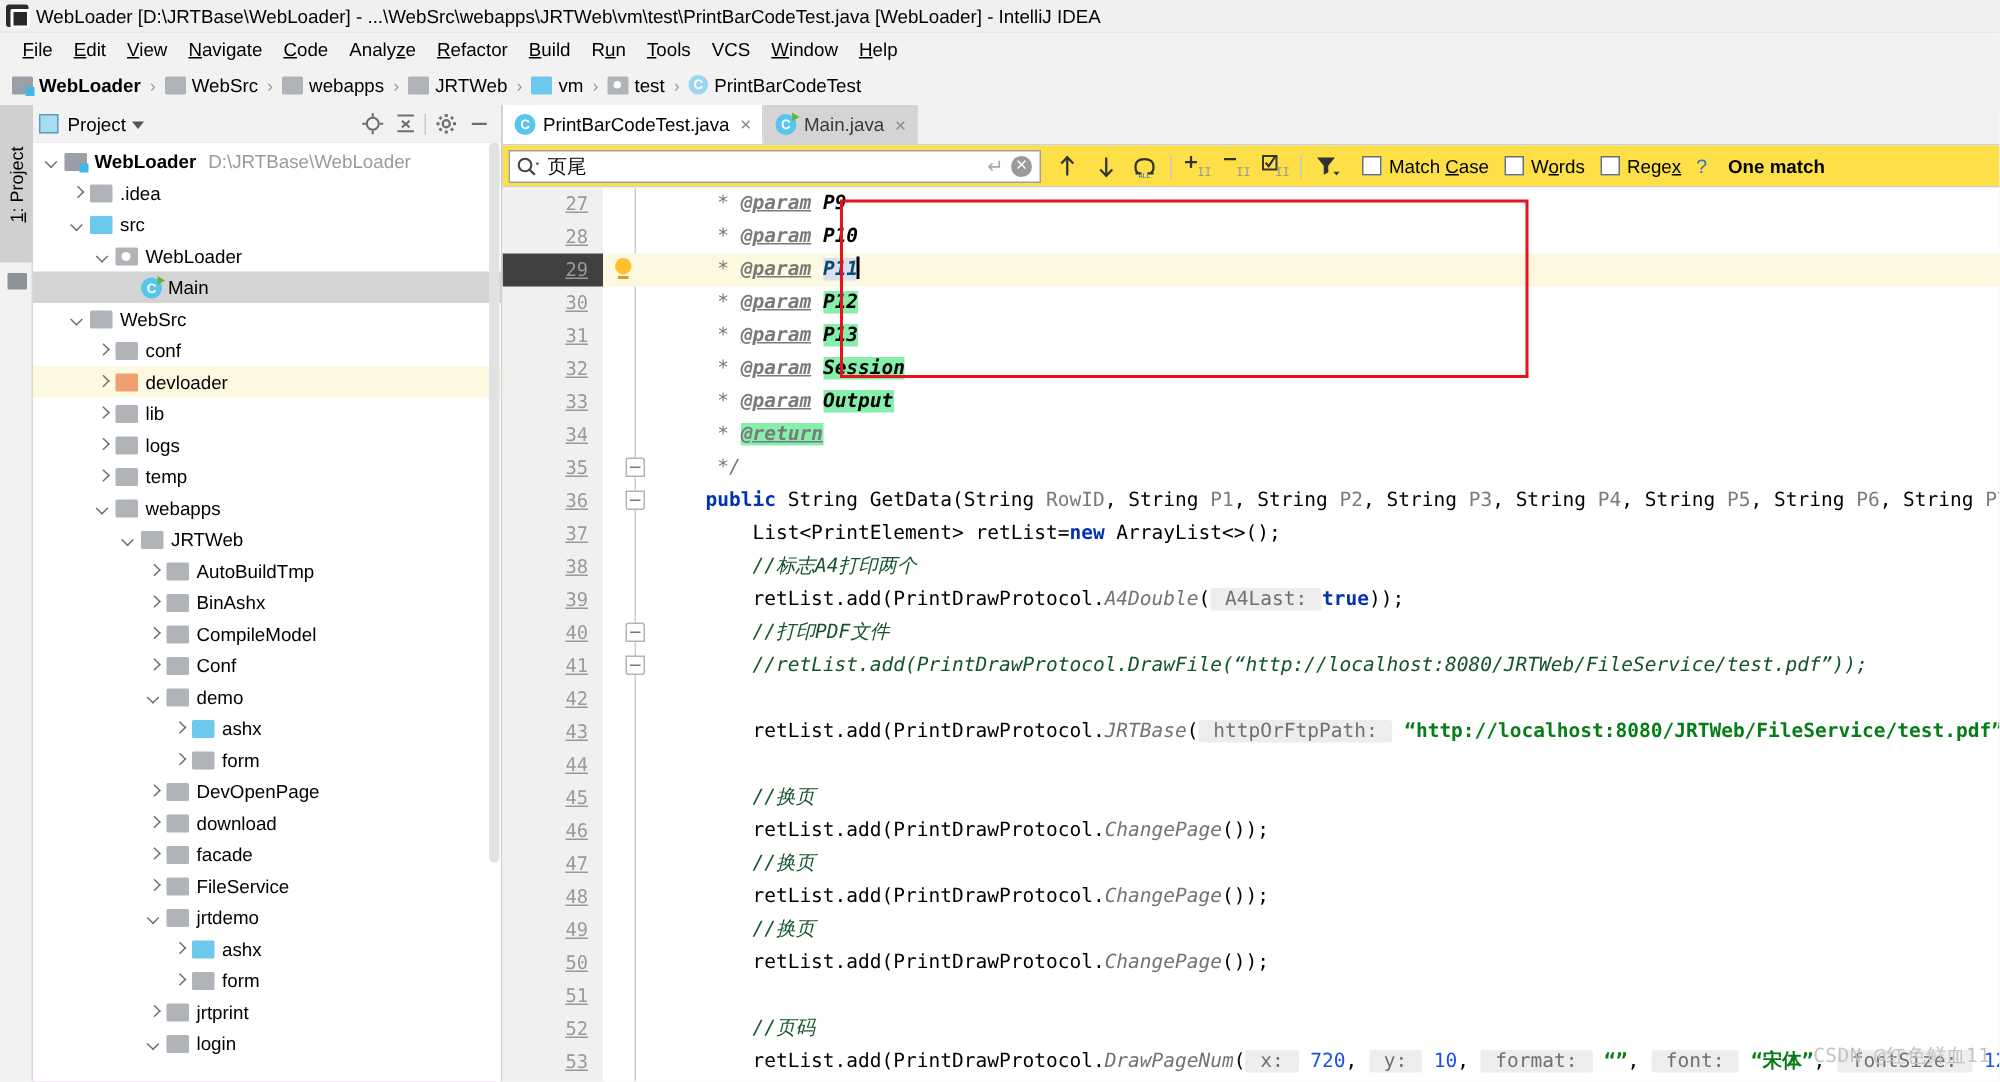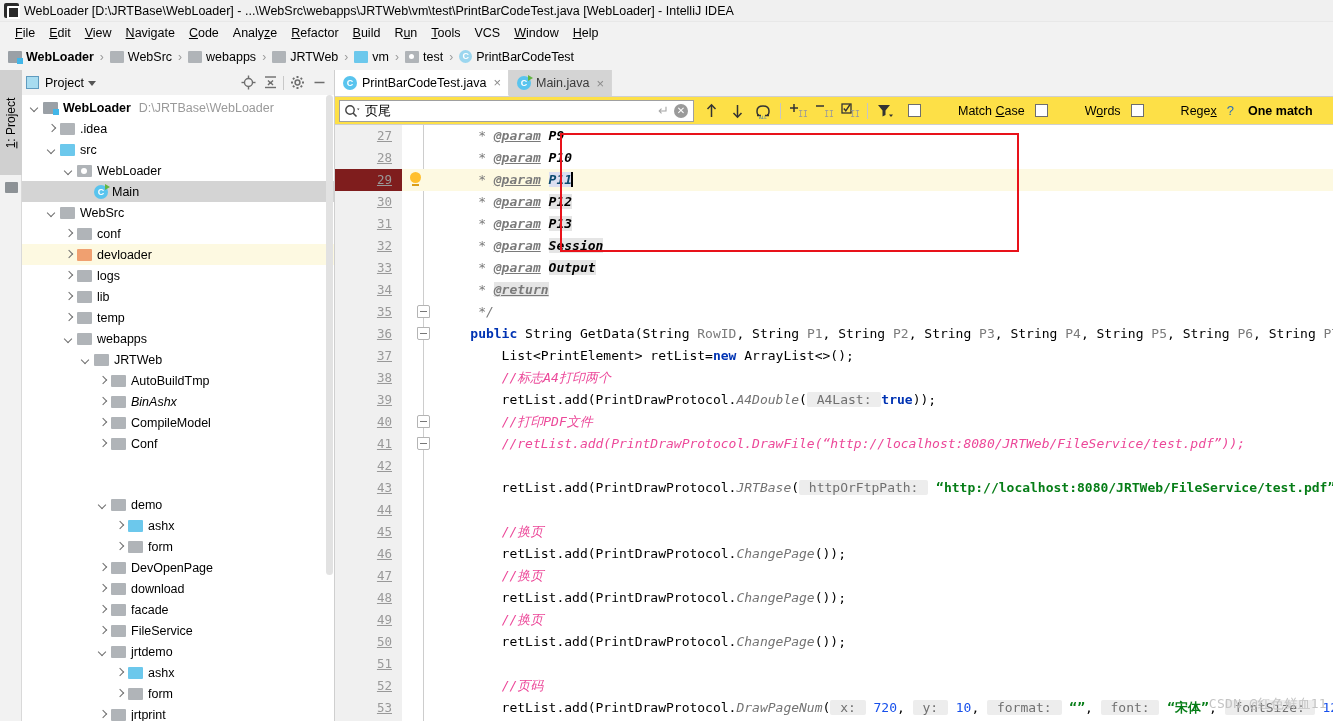--- a/index.html
+++ b/index.html
@@ -183,37 +183,37 @@
   .findfield .mag{ width:18px;height:16px;display:flex;align-items:center;justify-content:center;flex:none;}
   .findfield .txt{ flex:1; font-size:13px; padding-left:4px; color:#000; }
   .findfield .ent{ color:#a8a8a8; font-size:13px; padding:0 5px; }
   .findfield .clr{
     width:14px;height:14px;border-radius:50%;background:#9a9a9a;color:#fff;
     font-size:10px;line-height:14px;text-align:center;flex:none;margin-right:2px;
   }
   .fbtn{ width:26px;height:24px;display:flex;align-items:center;justify-content:center;flex:none; }
   .fbtn svg{display:block;}
   .fsep{ width:1px;height:16px;background:#c6c6c6;margin:0 4px; }
-  .chk{ display:flex;align-items:center;font-size:12.5px;margin-right:10px;white-space:nowrap;gap:32px; }
+  .chk{ display:flex;align-items:center;font-size:12.5px;margin-right:10px;white-space:nowrap; }
   .chk .box{
     width:13px;height:13px;border:1px solid #6e6e6e;background:#fff;margin-right:5px;flex:none;
   }
   .chk u{ text-decoration:underline; }
   .qmark{ color:#2c6fbb; font-size:13px; margin-right:14px; }
   .matchtxt{ font-size:12.5px; font-weight:bold; }
 
   
   .codewrap{ flex:1; position:relative; display:flex; overflow:hidden; background:#fff; }
   .gutter{
     width:67px; flex:none; background:#f0f0f0; position:relative;
     font-family:"DejaVu Sans Mono", monospace; font-size:12.5px; color:#999;
     padding-top:0;
   }
   .gutter .ln{ height:22px; line-height:22px; text-align:right; padding-right:10px;text-decoration:underline; }
-  .gutter .ln.hl{ background:#7f1d1d; }
+  .gutter .ln.hl{ background:#404040; }
   .icongut{
     width:34px;flex:none;background:#fff;position:relative;
   }
   .icongut .row{height:22px;position:relative;}
   .icongut .row.hl{background:#fdf9e1;}
   .bulb{
     position:absolute;left:8px;top:3px;width:11px;height:11px;border-radius:50%;
     background:#ffbf2e;
   }
   .bulb::after{
@@ -233,29 +233,29 @@
   .foldmk.bot{ border-radius:0 0 2px 2px; }
 
   .codearea{
     flex:1; position:relative; overflow:hidden;
     font-family:"DejaVu Sans Mono", monospace; font-size:13px;
     background:#fff;
   }
   .cline{ height:22px; line-height:22px; white-space:pre; padding-left:3px; }
   .cline.hl{ background:#fdf9e1; }
   .kw{ color:#0033b3; font-weight:bold; }
-  .cmt{ color:#ec4899; font-style:italic; }
+  .cmt{ color:#14532d; font-style:italic; }
   .str{ color:#067d17; font-weight:bold; }
   .num{ color:#1750eb; }
   .mth{ color:#737373; font-style:italic; }
   .prm{ color:#7a7a7a; }
   .hint{ background:#ededed; color:#707070; border-radius:2px; padding:0 2px; }
   .jdoc{ color:#7a7a7a; font-style:italic; }
   .jtag{ color:#7a7a7a; font-style:italic; font-weight:bold; text-decoration:underline; }
-  .found{ background:#e5e5e5; }
+  .found{ background:#86efac; }
   .selsm{ background:#dcdff0; }
   .caret-bar{
     display:inline-block;width:1.5px;height:15px;background:#000;vertical-align:-3px;margin-left:-1px;
   }
 
   
   .redbox{
     position:absolute; border:2.5px solid #e8121a; pointer-events:none;
     left:124px; top:8px; width:459px; height:119px;
   }
@@ -424,63 +424,63 @@
             <span class="tname">conf</span>
           </div>
           <div class="trow hl" style="padding-left: 40px;">
             <span class="arrow r"></span>
             <span class="ticon fldorange"></span>
             <span class="tname">devloader</span>
           </div>
           <div class="trow" style="padding-left: 40px;">
             <span class="arrow r"></span>
             <span class="ticon fld"></span>
+            <span class="tname">lib</span>
+          </div>
+          <div class="trow" style="padding-left: 40px;">
+            <span class="arrow r"></span>
+            <span class="ticon fld"></span>
             <span class="tname">logs</span>
           </div>
           <div class="trow" style="padding-left: 40px;">
             <span class="arrow r"></span>
             <span class="ticon fld"></span>
-            <span class="tname">lib</span>
+            <span class="tname">temp</span>
           </div>
           <div class="trow" style="padding-left: 40px;">
-            <span class="arrow r"></span>
-            <span class="ticon fld"></span>
-            <span class="tname">temp</span>
-          </div>
-          <div class="trow" style="padding-left: 40px;">
             <span class="arrow d"></span>
             <span class="ticon fld"></span>
             <span class="tname">webapps</span>
           </div>
           <div class="trow" style="padding-left: 57px;">
             <span class="arrow d"></span>
             <span class="ticon fld"></span>
             <span class="tname">JRTWeb</span>
           </div>
           <div class="trow" style="padding-left: 74px;">
             <span class="arrow r"></span>
             <span class="ticon fld"></span>
             <span class="tname">AutoBuildTmp</span>
           </div>
-          <div class="trow" style="padding-left: 74px; font-style: italic;">
+          <div class="trow" style="padding-left: 74px;">
             <span class="arrow r"></span>
             <span class="ticon fld"></span>
             <span class="tname">BinAshx</span>
           </div>
           <div class="trow" style="padding-left: 74px;">
             <span class="arrow r"></span>
             <span class="ticon fld"></span>
             <span class="tname">CompileModel</span>
           </div>
           <div class="trow" style="padding-left: 74px;">
             <span class="arrow r"></span>
             <span class="ticon fld"></span>
             <span class="tname">Conf</span>
           </div>
-          <div class="trow" style="padding-left: 74px; margin-top: 40px;">
+          <div class="trow" style="padding-left: 74px;">
             <span class="arrow d"></span>
             <span class="ticon fld"></span>
             <span class="tname">demo</span>
           </div>
           <div class="trow" style="padding-left: 91px;">
             <span class="arrow r"></span>
             <span class="ticon fldblue"></span>
             <span class="tname">ashx</span>
           </div>
           <div class="trow" style="padding-left: 91px;">

